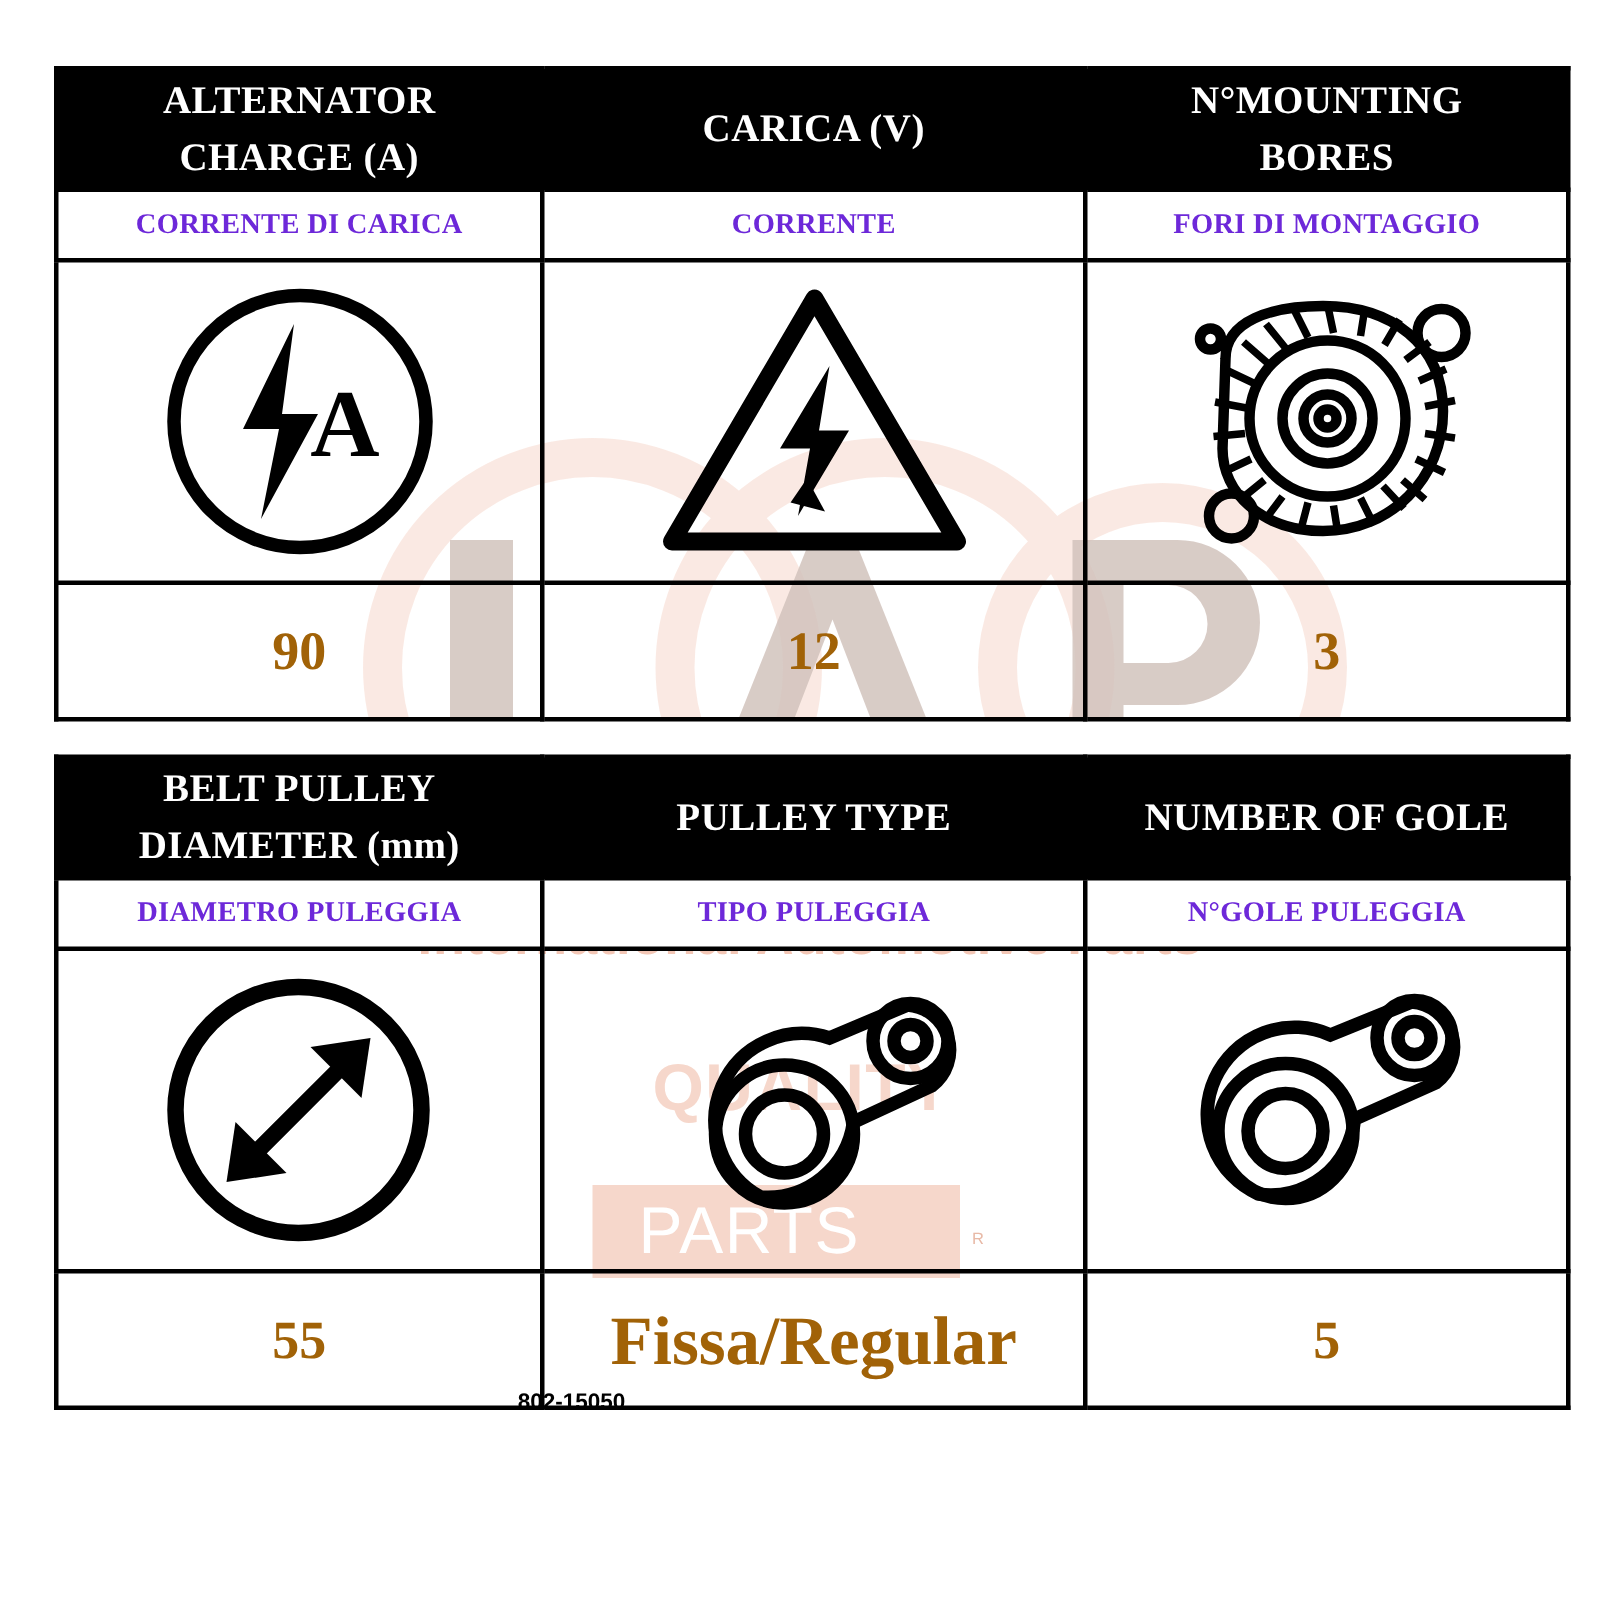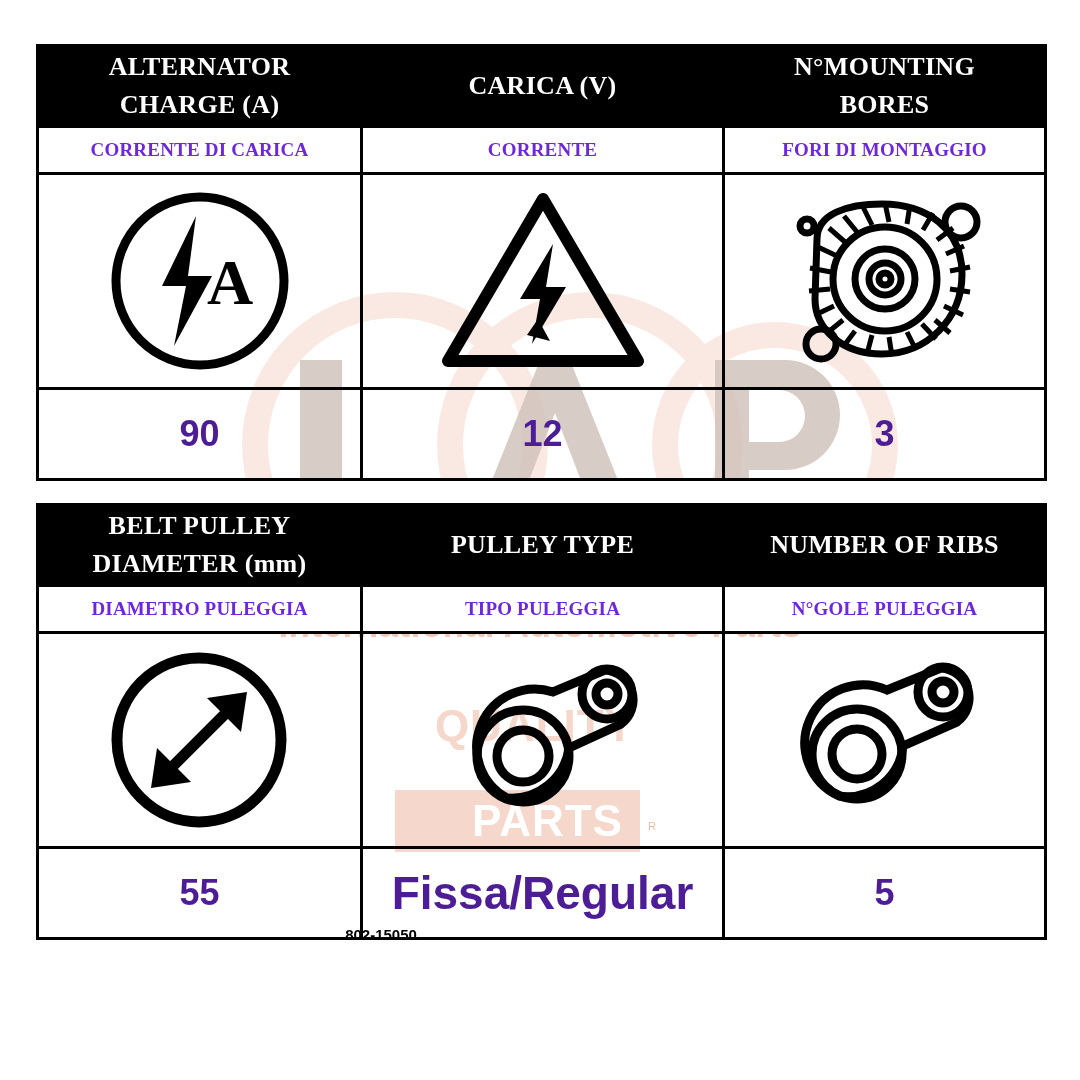--- a/index.html
+++ b/index.html
@@ -64,26 +64,25 @@
     height: 62px;
     background: #f6d7cb;
   }
   .wm-parts-text {
     position: absolute;
     left: 395px;
     top: 793px;
     width: 209px;
     text-align: center;
     font-family: "Liberation Sans", sans-serif;
-    font-weight: bold;
+    font-weight: normal;
     color: #ffffff;
     font-size: 44px;
     line-height: 56px;
     letter-spacing: 1px;
-    padding-left: 48px;
   }
   .wm-r {
     position: absolute;
     left: 648px;
     top: 820px;
     font-family: "Liberation Sans", sans-serif;
     font-size: 11px;
     color: #e8b9a6;
   }
 
@@ -126,24 +125,24 @@
     font-size: 19px;
     height: 44px;
     letter-spacing: 0.2px;
   }
   .icon-cell {
     height: 212px;
     background: transparent;
   }
   .value-cell {
     height: 88px;
-    font-family: Liberation Sans, sans-serif;
+    font-family: Liberation Serif, serif;
     font-weight: bold;
     font-size: 36px;
-    color: #4c1d95;
+    color: #a16207;
     margin-top: 12px;
   }
   .value-cell.text-val {
     font-size: 46px;
   }
   .spacer-row td {
     height: 22px;
     border: none;
     background: #ffffff;
   }
@@ -264,21 +263,21 @@
 
     <tr>
       <td class="hdr-en">
         <div>BELT PULLEY</div>
         <div>DIAMETER (mm)</div>
       </td>
       <td class="hdr-en">
         <div>PULLEY TYPE</div>
       </td>
       <td class="hdr-en">
-        <div>NUMBER OF RIBS</div>
+        <div>NUMBER OF GOLE</div>
       </td>
     </tr>
 
     <tr>
       <td class="hdr-it">DIAMETRO PULEGGIA</td>
       <td class="hdr-it">TIPO PULEGGIA</td>
       <td class="hdr-it">N°GOLE PULEGGIA</td>
     </tr>
 
     <tr>

